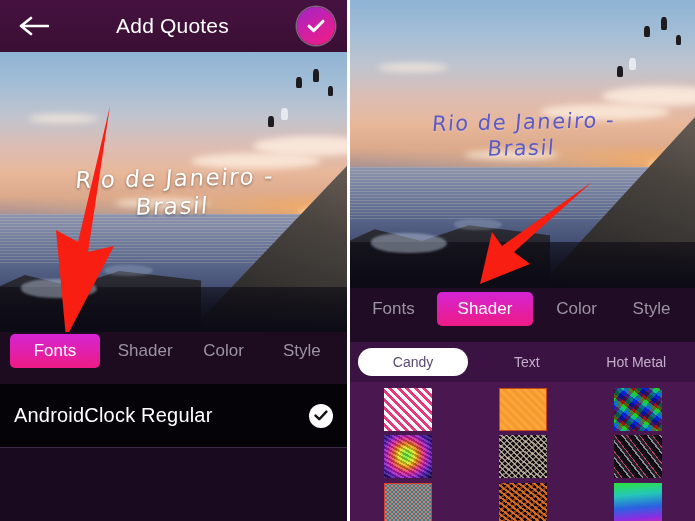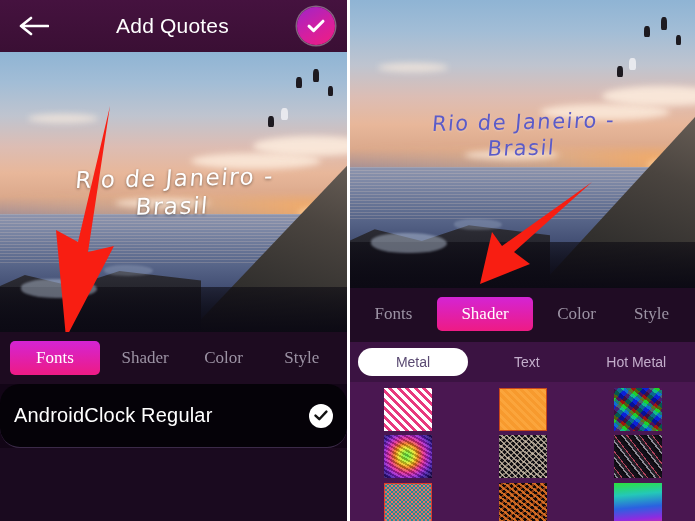--- a/index.html
+++ b/index.html
@@ -192,25 +192,24 @@
     color: #5b5bc8;
     text-shadow: 0 1px 2px rgba(255,255,255,0.25);
   }
 
   
   .arrow { position: absolute; pointer-events: none; }
 
   
   .tabbar {
     display: flex;
-    align-items: flex-start;
+    align-items: flex-end;
     background: #1d0b20;
     height: 52px;
-    padding: 9px 6px;
-    font-family: Liberation Serif, serif;
+    padding: 16px 6px;
   }
   .tabbar-right {
     background: #200c24;
     height: 54px;
   }
   .tab {
     flex: 1;
     text-align: center;
     color: #9c93a4;
     font-size: 17px;
@@ -228,21 +227,21 @@
 
   
   .font-list { background: #120516; }
   .font-row {
     height: 64px;
     display: flex;
     align-items: center;
     padding: 0 14px;
     border-bottom: 1px solid #3b2a48;
   }
-  .font-row.r1 { background: #050208; border-radius: 20px; }
+  .font-row.r1 { background: #050208; }
   .font-row.r2 { background: linear-gradient(180deg, #2a1636 0%, #1d0f28 100%); }
   .font-name {
     flex: 1;
     color: #ffffff;
     font-size: 20px;
     letter-spacing: 0.2px;
   }
   .check-circle {
     width: 24px; height: 24px;
     border-radius: 50%;
@@ -469,21 +468,21 @@
     </div>
 
     <div class="tabbar tabbar-right">
       <div class="tab">Fonts</div>
       <div class="tab active">Shader</div>
       <div class="tab">Color</div>
       <div class="tab">Style</div>
     </div>
 
     <div class="subtabbar">
-      <div class="subtab active">Metal</div>
+      <div class="subtab active">Candy</div>
       <div class="subtab">Text</div>
       <div class="subtab">Hot Metal</div>
     </div>
 
     <div class="shader-grid">
       <div class="swatch sw-candy"></div>
       <div class="swatch sw-orange"></div>
       <div class="swatch sw-mosaic"></div>
       <div class="swatch sw-burst"></div>
       <div class="swatch sw-noise"></div>

